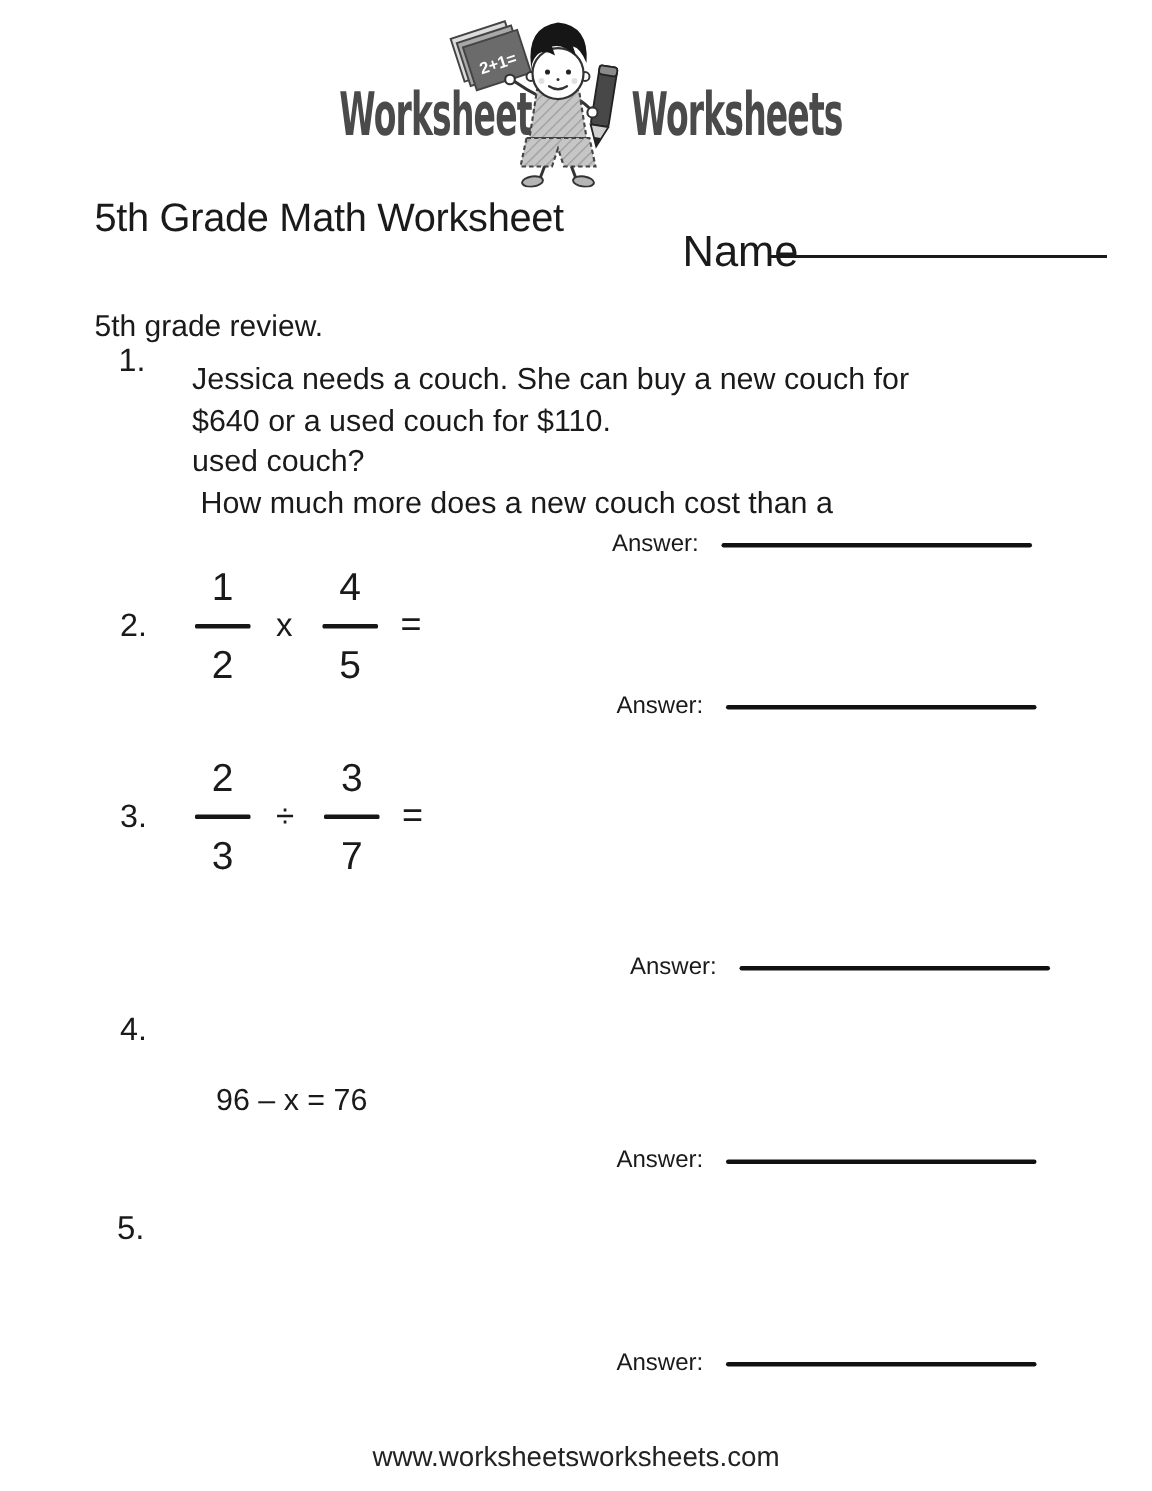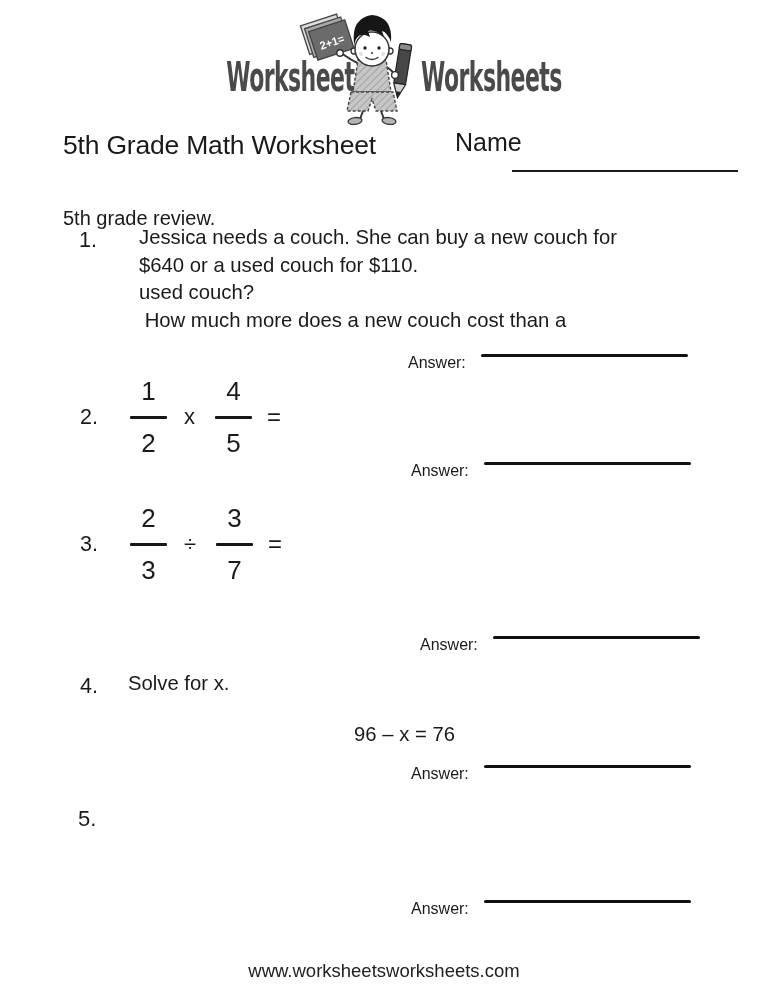--- a/index.html
+++ b/index.html
@@ -12,37 +12,37 @@
   .logo-text{
     position:absolute;bottom:29px;font-family:"DejaVu Sans",sans-serif;
     font-weight:bold;font-size:40px;line-height:1;color:#4a4a4a;letter-spacing:-1px;
     display:inline-block;
   }
   .logo-text.left{right:401px;transform:scaleX(0.55);transform-origin:right bottom;}
   .logo-text.right{left:421px;transform:scaleX(0.55);transform-origin:left bottom;}
   .mascot{position:absolute;left:295px;top:2px;}
   
   .title{position:absolute;left:63px;top:130px;font-size:26.5px;letter-spacing:-0.2px;}
-  .name-label{position:absolute;left:455px;top:128px;font-size:25px;}
+  .name-label{position:absolute;left:455px;top:152px;font-size:29px;}
   .name-line{position:absolute;left:512px;top:170px;width:226px;height:2.2px;background:#1a1a1a;}
   .subtitle{position:absolute;left:63px;top:189px;font-size:20px;margin-top:18px;}
   
   .qnum-abs{position:absolute;font-size:21.5px;}
   .qtext{position:absolute;font-size:20.3px;line-height:27.6px;width:545px;}
   .qline{white-space:pre;}
   .qrow{position:absolute;display:flex;align-items:center;}
   .qrow .qnum{font-size:21.5px;margin-right:32px;}
   .frac{display:flex;flex-direction:column;align-items:center;}
   .frac .fd{font-size:26px;line-height:29px;}
   .frac .bar{width:37px;height:2.5px;background:#161616;margin:10px 0;border-radius:1px;}
   .op{font-size:22px;margin:0 17px 0 17px;}
   .op2{margin-right:20px;}
   .eq{font-size:24px;margin-left:15px;}
   
-  .answer-row{position:absolute;display:flex;gap:15px;font-size:16px;}
+  .answer-row{position:absolute;display:flex;align-items:center;gap:15px;font-size:16px;}
   .answer-line{width:207px;height:3px;background:#111;border-radius:1.5px;}
   
   .footer{position:absolute;left:0;top:960px;width:768px;text-align:center;font-size:18.5px;color:#222;}
 </style>
 </head>
 <body>
 
 <div class="page">
 
   <div class="logo">
@@ -98,21 +98,21 @@
 
     <span class="logo-text right">Worksheets</span>
   </div>
 
   <div class="title">5th Grade Math Worksheet</div>
   <div class="name-label">Name</div>
   <div class="name-line"></div>
   <div class="subtitle">5th grade review.</div>
 
   <div class="qnum-abs" style="left:79px;top:228px;">1.</div>
-  <div class="qtext" style="left:128px;top:224px;margin-left:11px;">
+  <div class="qtext" style="left:128px;top:240px;">
     <div class="qline">Jessica needs a couch. She can buy a new couch for</div>
     <div class="qline">$640 or a used couch for $110.</div>
     <div class="qline">used couch?</div>
     <div class="qline"> How much more does a new couch cost than a</div>
   </div>
 
   <div class="answer-row" style="left:408px;top:354px;">
     <span>Answer:</span>
     <span class="answer-line"></span>
   </div>
@@ -153,22 +153,21 @@
     </span>
     <span class="eq">=</span>
   </div>
 
   <div class="answer-row" style="left:420px;top:636px;">
     <span>Answer:</span>
     <span class="answer-line"></span>
   </div>
 
   <div class="qnum-abs" style="left:80px;top:674px;">4.</div>
-  <div class="qtext" style="left:128px;top:670px;">Solve for x.</div>
-  <div class="qtext" style="left:132px;top:721px;text-align:center;">96 – x = 76</div>
+  <div class="qtext" style="left:144px;top:721px;">96 – x = 76</div>
 
   <div class="answer-row" style="left:411px;top:765px;">
     <span>Answer:</span>
     <span class="answer-line"></span>
   </div>
 
   <div class="qnum-abs" style="left:78px;top:806px;font-size:22px;">5.</div>
 
   <div class="answer-row" style="left:411px;top:900px;">
     <span>Answer:</span>

